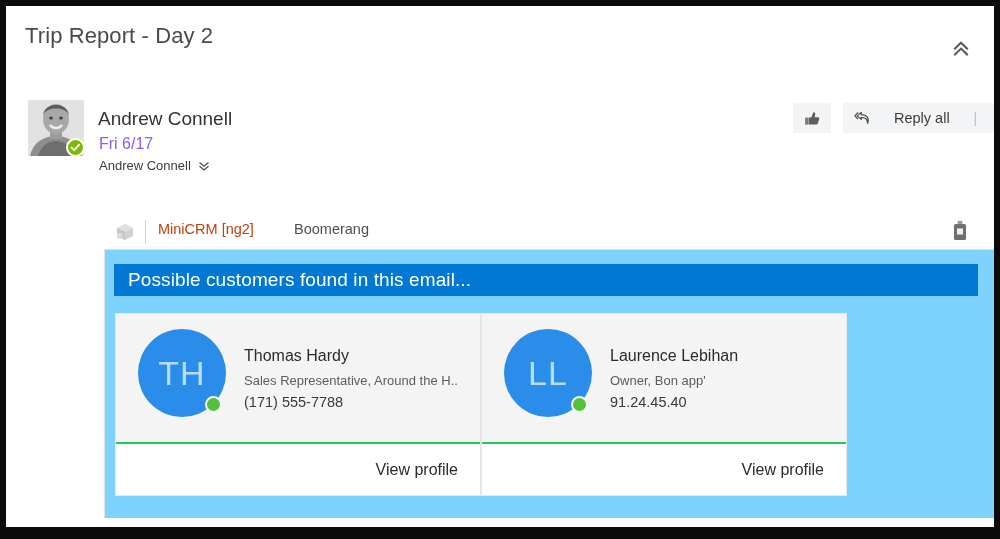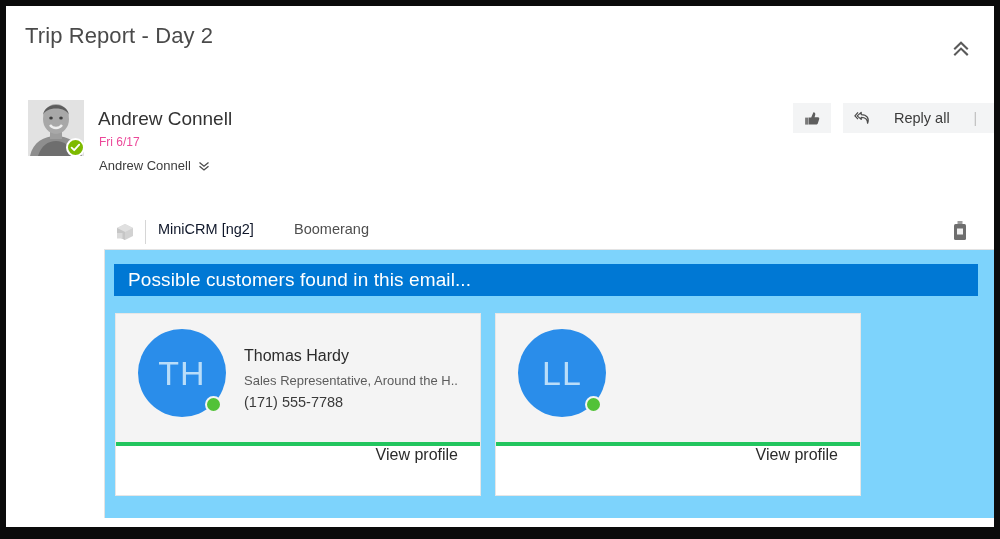--- a/index.html
+++ b/index.html
@@ -84,22 +84,22 @@
     position: absolute;
     left: 92px; top: 30px;
     font-size: 19px;
     color: #333333;
     font-weight: 400;
     white-space: nowrap;
   }
   #sender-date {
     position: absolute;
     left: 93px; top: 57px;
-    font-size: 12px;
-    color: #ec4899;
+    font-size: 16px;
+    color: #8b5cf6;
     white-space: nowrap;
   }
   #recipient-row {
     position: absolute;
     left: 93px; top: 80px;
     display: flex; align-items: center; gap: 7px;
     cursor: pointer;
   }
   #recipient-name {
     font-size: 13px;
@@ -154,21 +154,21 @@
     width: 1px; height: 24px;
     background: #d6d6d6;
   }
   .addin-tab {
     position: absolute;
     top: 9px;
     font-size: 14.5px;
     white-space: nowrap;
     cursor: pointer;
   }
-  #addin-tab-minicrm { left: 152px; color: #0f172a; }
+  #addin-tab-minicrm { left: 152px; color: #c2410c; }
   #addin-tab-boomerang { left: 288px; color: #4f4f4f; }
   #pin-icon {
     position: absolute;
     left: 944px; top: 7px;
     width: 20px; height: 24px;
     cursor: pointer;
   }
 
   
   #addin-panel {
@@ -195,21 +195,20 @@
     font-weight: 400;
     white-space: nowrap;
     letter-spacing: 0.1px;
   }
 
   #cards {
     position: absolute;
     left: 10px; top: 63px;
     width: 864px;
     display: flex;
-    gap: 14px;
   }
 
   .customer-card {
     width: 366px;
     background: #ffffff;
     border: 1px solid #e6e6e6;
   }
   .card-body {
     height: 128px;
     background: #f4f4f4;
@@ -261,23 +260,23 @@
     max-width: 232px;
   }
   .card-phone {
     font-size: 14.5px;
     color: #3a3a3a;
     white-space: nowrap;
   }
   .card-footer {
     height: 53px;
     background: #ffffff;
-    border-top: 4px solid #22c55e;
+    border-top: 2px solid #22c55e;
     display: flex;
-    align-items: flex-start;
+    align-items: center;
     justify-content: flex-end;
     padding-right: 22px;
   }
   .view-profile-link {
     font-size: 16px;
     color: #2b2b2b;
     white-space: nowrap;
     cursor: pointer;
   }
 </style>
@@ -402,20 +401,25 @@
             <span class="view-profile-link">View profile</span>
           </div>
         </div>
 
         <div class="customer-card">
           <div class="card-body">
             <div class="avatar-wrap">
               <div class="avatar-circle">LL</div>
               <div class="avatar-presence"></div>
             </div>
+            <div class="card-info">
+              <div class="card-name">Laurence Lebihan</div>
+              <div class="card-role">Owner, Bon app'</div>
+              <div class="card-phone">91.24.45.40</div>
+            </div>
           </div>
           <div class="card-footer">
             <span class="view-profile-link">View profile</span>
           </div>
         </div>
 
       </div>
     </div>
 
   </div>

